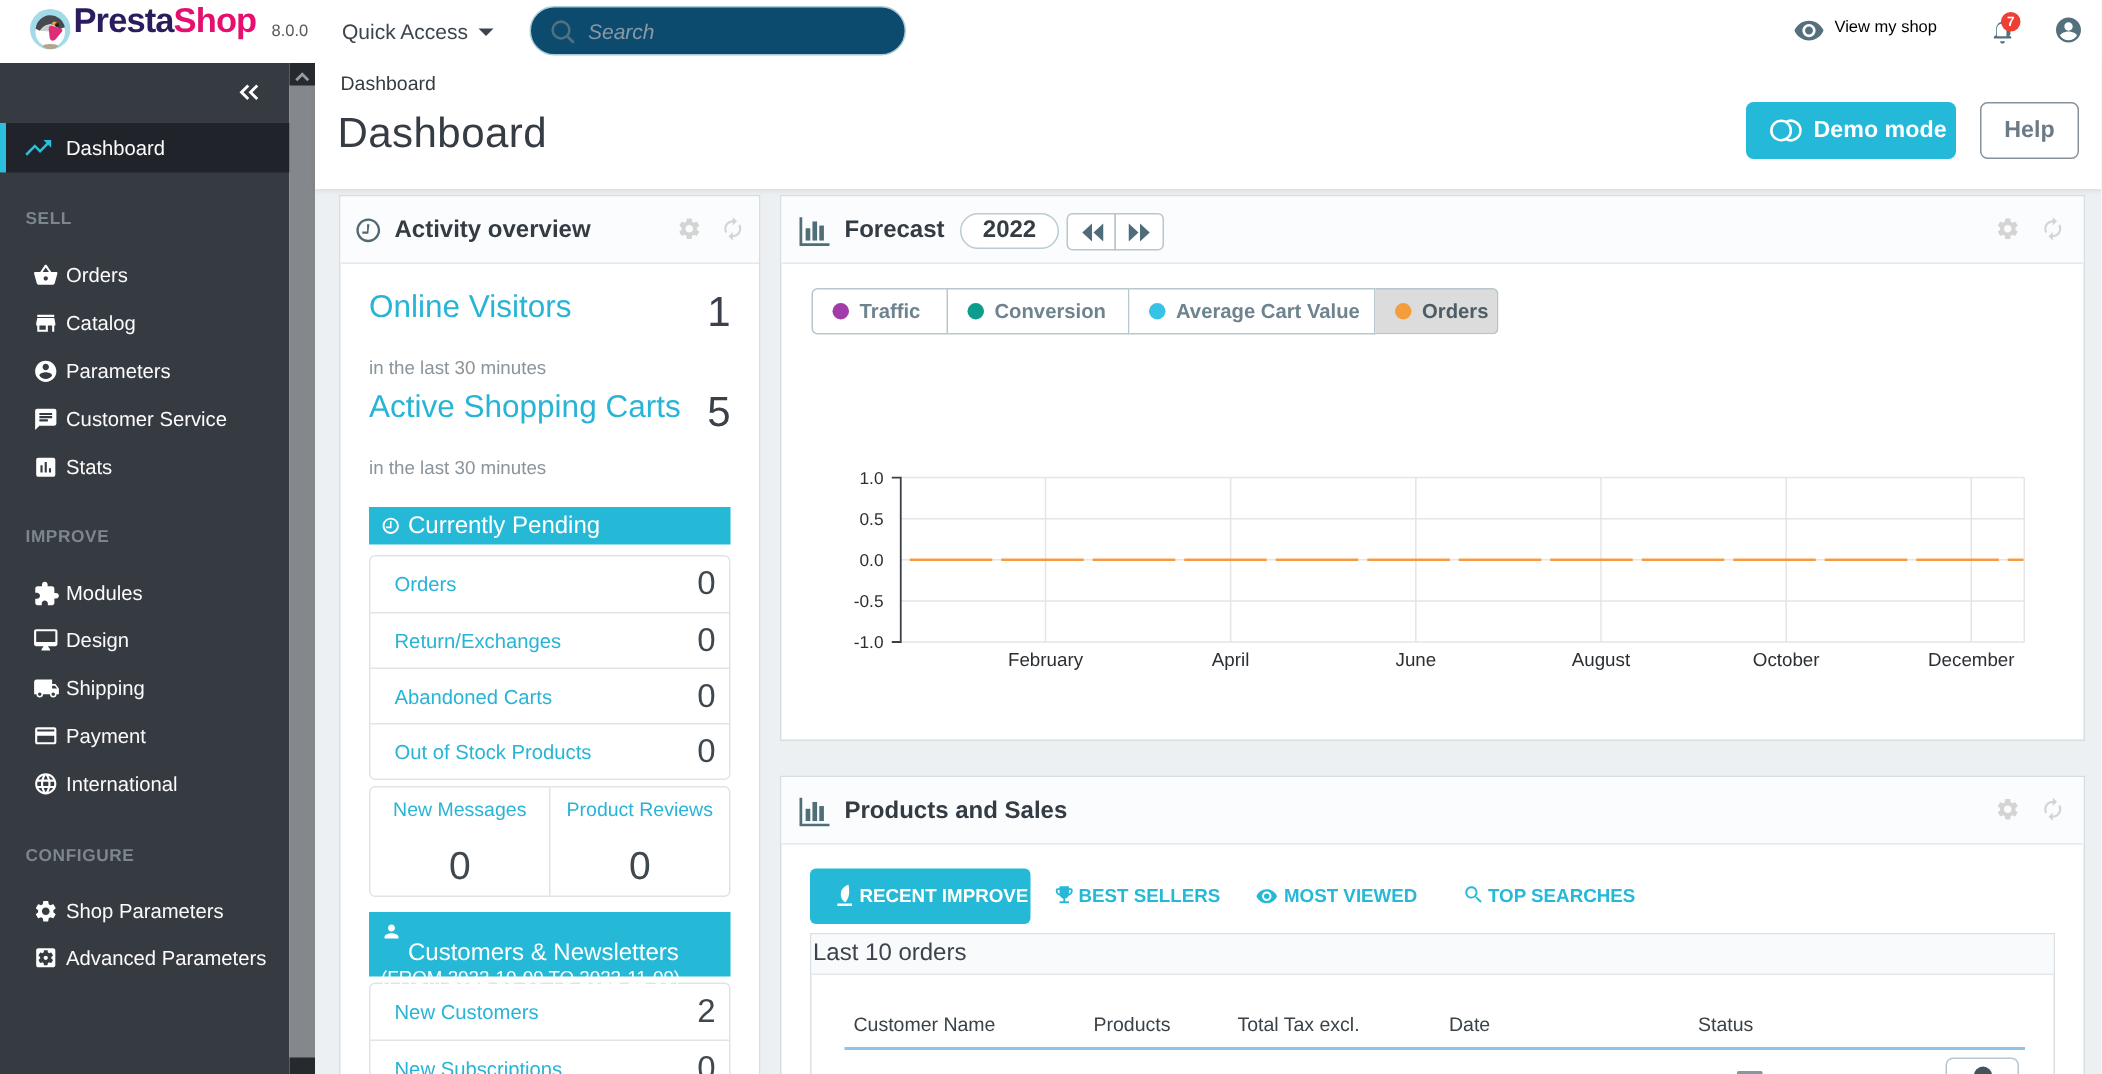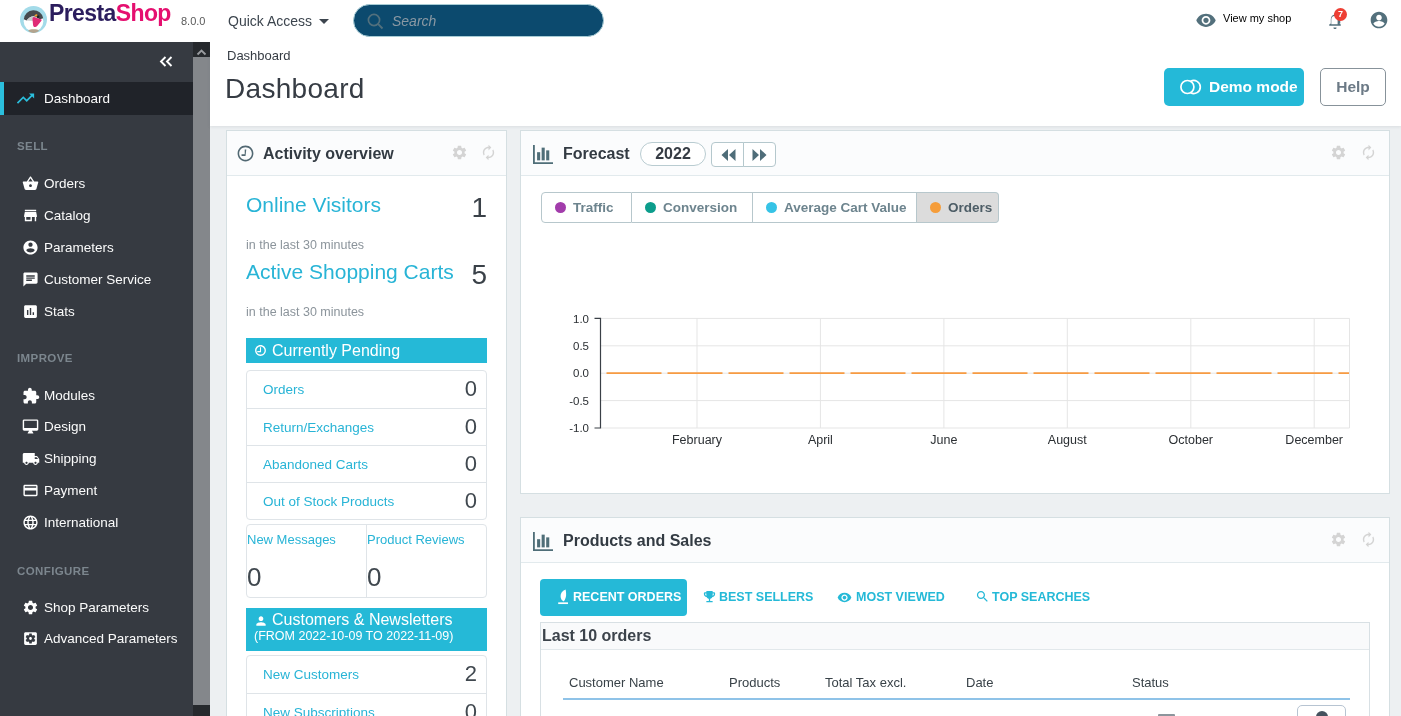--- a/index.html
+++ b/index.html
@@ -56,26 +56,26 @@
 .metric .mt{font-size:21px;color:#28b4d6;line-height:25px}
 .metric .mn{position:absolute;right:0;top:0;font-size:28px;color:#3a4148}
 .metric .mc{font-size:12.5px;color:#8b949b;line-height:17px;margin-top:20px}
 .tealhead{position:relative;background:#25b9d7;color:#fff;font-size:16px;height:25px;line-height:25px;padding-left:26px}
 .tealhead svg{position:absolute;left:8px;top:6px}
 .acttab{border:1px solid #dfe4e8;border-radius:4px;background:#fff}
 .acttab .row{position:relative;height:37px;border-top:1px solid #dfe4e8}
 .acttab .row:first-child{border-top:none}
 .acttab .row a{position:absolute;left:16px;top:11px;font-size:13.5px;color:#28b4d6;text-decoration:none}
 .acttab .row .v{position:absolute;right:9px;top:0;line-height:36px;font-size:22px;color:#40484f}
-#notiftab{display:flex;}
+#notiftab{display:flex;text-align:center}
 #notiftab .cell{flex:1;position:relative;height:72px}
 #notiftab .cell.r{border-left:1px solid #dfe4e8}
 #notiftab .cl{display:block;margin-top:7px;font-size:13px;color:#28b4d6}
 #notiftab .cv{display:block;margin-top:15px;font-size:26px;color:#40484f}
-#custhead{height:43px;line-height:normal;padding-top:3px}
+#custhead{height:43px;line-height:normal;padding-top:19px}
 #custhead .l1{font-size:16px}
 #custhead .l2{font-size:12.5px;margin-left:-18px}
 
 #pfc{left:310px;top:88px;width:870px;height:364px}
 #pill2022{position:absolute;left:119px;top:11px;width:66px;height:24px;border:1px solid #b9ccd1;border-radius:12px;text-align:center;font-size:16px;font-weight:bold;color:#363c44;line-height:22px;background:#fff}
 #fcarrows{position:absolute;left:190px;top:11px}
 #fcarrows .ab{position:absolute;top:0;width:33px;height:25px;background:#fff;border:1px solid #b5c8cd}
 #fcarrows .a1{left:0;border-radius:4px 0 0 4px}
 #fcarrows .a2{left:32px;border-radius:0 4px 4px 0}
 #fcarrows svg{position:absolute;left:8px;top:5px}
@@ -85,21 +85,21 @@
 .tbtn .tx{position:absolute;left:31px;top:7px;white-space:nowrap}
 
 #ppr{left:310px;top:475px;width:870px;height:250px}
 .tab{position:absolute;top:61px;height:37px;font-weight:bold;font-size:12.5px;color:#25b9d7}
 .tab svg{position:absolute;left:0;top:10px}
 .tab .tx{position:absolute;left:17px;top:11px;white-space:nowrap}
 #tab1{left:19px;width:147px;background:#25b9d7;border-radius:4px;color:#fff}
 #tab1 svg{left:17px}
 #tab1 .tx{left:33px}
 #last10{position:absolute;left:19px;top:104px;width:830px;height:110px;border:1px solid #d8e0e4}
-#last10 .t10{position:absolute;left:1px;top:4px;font-size:16px;font-weight:bold;color:#3c434b}
+#last10 .t10{position:absolute;left:1px;top:4px;font-size:16px;font-weight:normal;color:#3c434b}
 #last10 .thead{position:absolute;left:0;top:26px;width:828px;height:0;border-top:1px solid #e2e8eb}
 #last10 .th{position:absolute;top:52px;font-size:13px;color:#394248}
 #last10 .blueline{position:absolute;left:22px;top:75px;width:787px;height:2px;background:#8fc3e8}
 #detbtn{position:absolute;left:756px;top:82px;width:49px;height:30px;border:1px solid #b7c4d2;border-radius:5px;background:#fff}
 #detbtn .mg{position:absolute;left:18px;top:5px;width:12px;height:12px;border-radius:50%;background:#45525e}
 </style>
 </head>
 <body>
 <div id="topbar">
   <svg id="logo" width="27" height="27" viewBox="0 0 27 27">
@@ -411,21 +411,21 @@
         </svg>
     <svg class="gear" style="left:839px" width="17" height="17" viewBox="0 0 24 24">
           <path d="M12 6v3l4-4-4-4v3c-4.42 0-8 3.58-8 8 0 1.57.46 3.03 1.24 4.26L6.7 14.8c-.45-.83-.7-1.79-.7-2.8 0-3.31 2.69-6 6-6zm6.76 1.74L17.3 9.2c.44.84.7 1.79.7 2.8 0 3.31-2.69 6-6 6v-3l-4 4 4 4v-3c4.42 0 8-3.58 8-8 0-1.57-.46-3.03-1.24-4.26z" fill="#d4d4d4"></path>
         </svg>
   </div>
   <div class="tab" id="tab1">
         <svg width="12" height="16" viewBox="0 0 12 16">
           <path d="M8.6 0.6C5 2 3.2 4.8 3.6 8.1c.3 2.3 1.7 3.9 3.2 4.4 1.6-2.3 2.6-5 2.3-8C9 3 8.9 1.6 8.6.6z" fill="#fff"></path>
           <line x1="1.2" y1="14.2" x2="11" y2="14.2" stroke="#fff" stroke-width="1.7"></line>
         </svg>
-        <span class="tx">RECENT ORDERS</span>
+        <span class="tx">RECENT IMPROVE</span>
       </div>
   <div class="tab" style="left:181px">
         <svg width="15" height="15" viewBox="0 0 24 24">
           <path d="M19 5h-2V3H7v2H5c-1.1 0-2 .9-2 2v1c0 2.55 1.92 4.63 4.39 4.94.63 1.5 1.98 2.63 3.61 2.96V19H7v2h10v-2h-4v-3.1c1.63-.33 2.98-1.46 3.61-2.96C19.08 12.63 21 10.55 21 8V7c0-1.1-.9-2-2-2zM5 8V7h2v3.82C5.84 10.4 5 9.3 5 8zm14 0c0 1.3-.84 2.4-2 2.82V7h2v1z" fill="#25b9d7"></path>
         </svg>
         <span class="tx">BEST SELLERS</span>
       </div>
   <div class="tab" style="left:316px;--g:1">
         <svg style="top:11px" width="15" height="15" viewBox="0 0 24 24">
           <path d="M12 4.5C7 4.5 2.73 7.61 1 12c1.73 4.39 6 7.5 11 7.5s9.27-3.11 11-7.5c-1.73-4.39-6-7.5-11-7.5zM12 17c-2.76 0-5-2.24-5-5s2.24-5 5-5 5 2.24 5 5-2.24 5-5 5zm0-8c-1.66 0-3 1.34-3 3s1.34 3 3 3 3-1.34 3-3-1.34-3-3-3z" fill="#25b9d7"></path>

